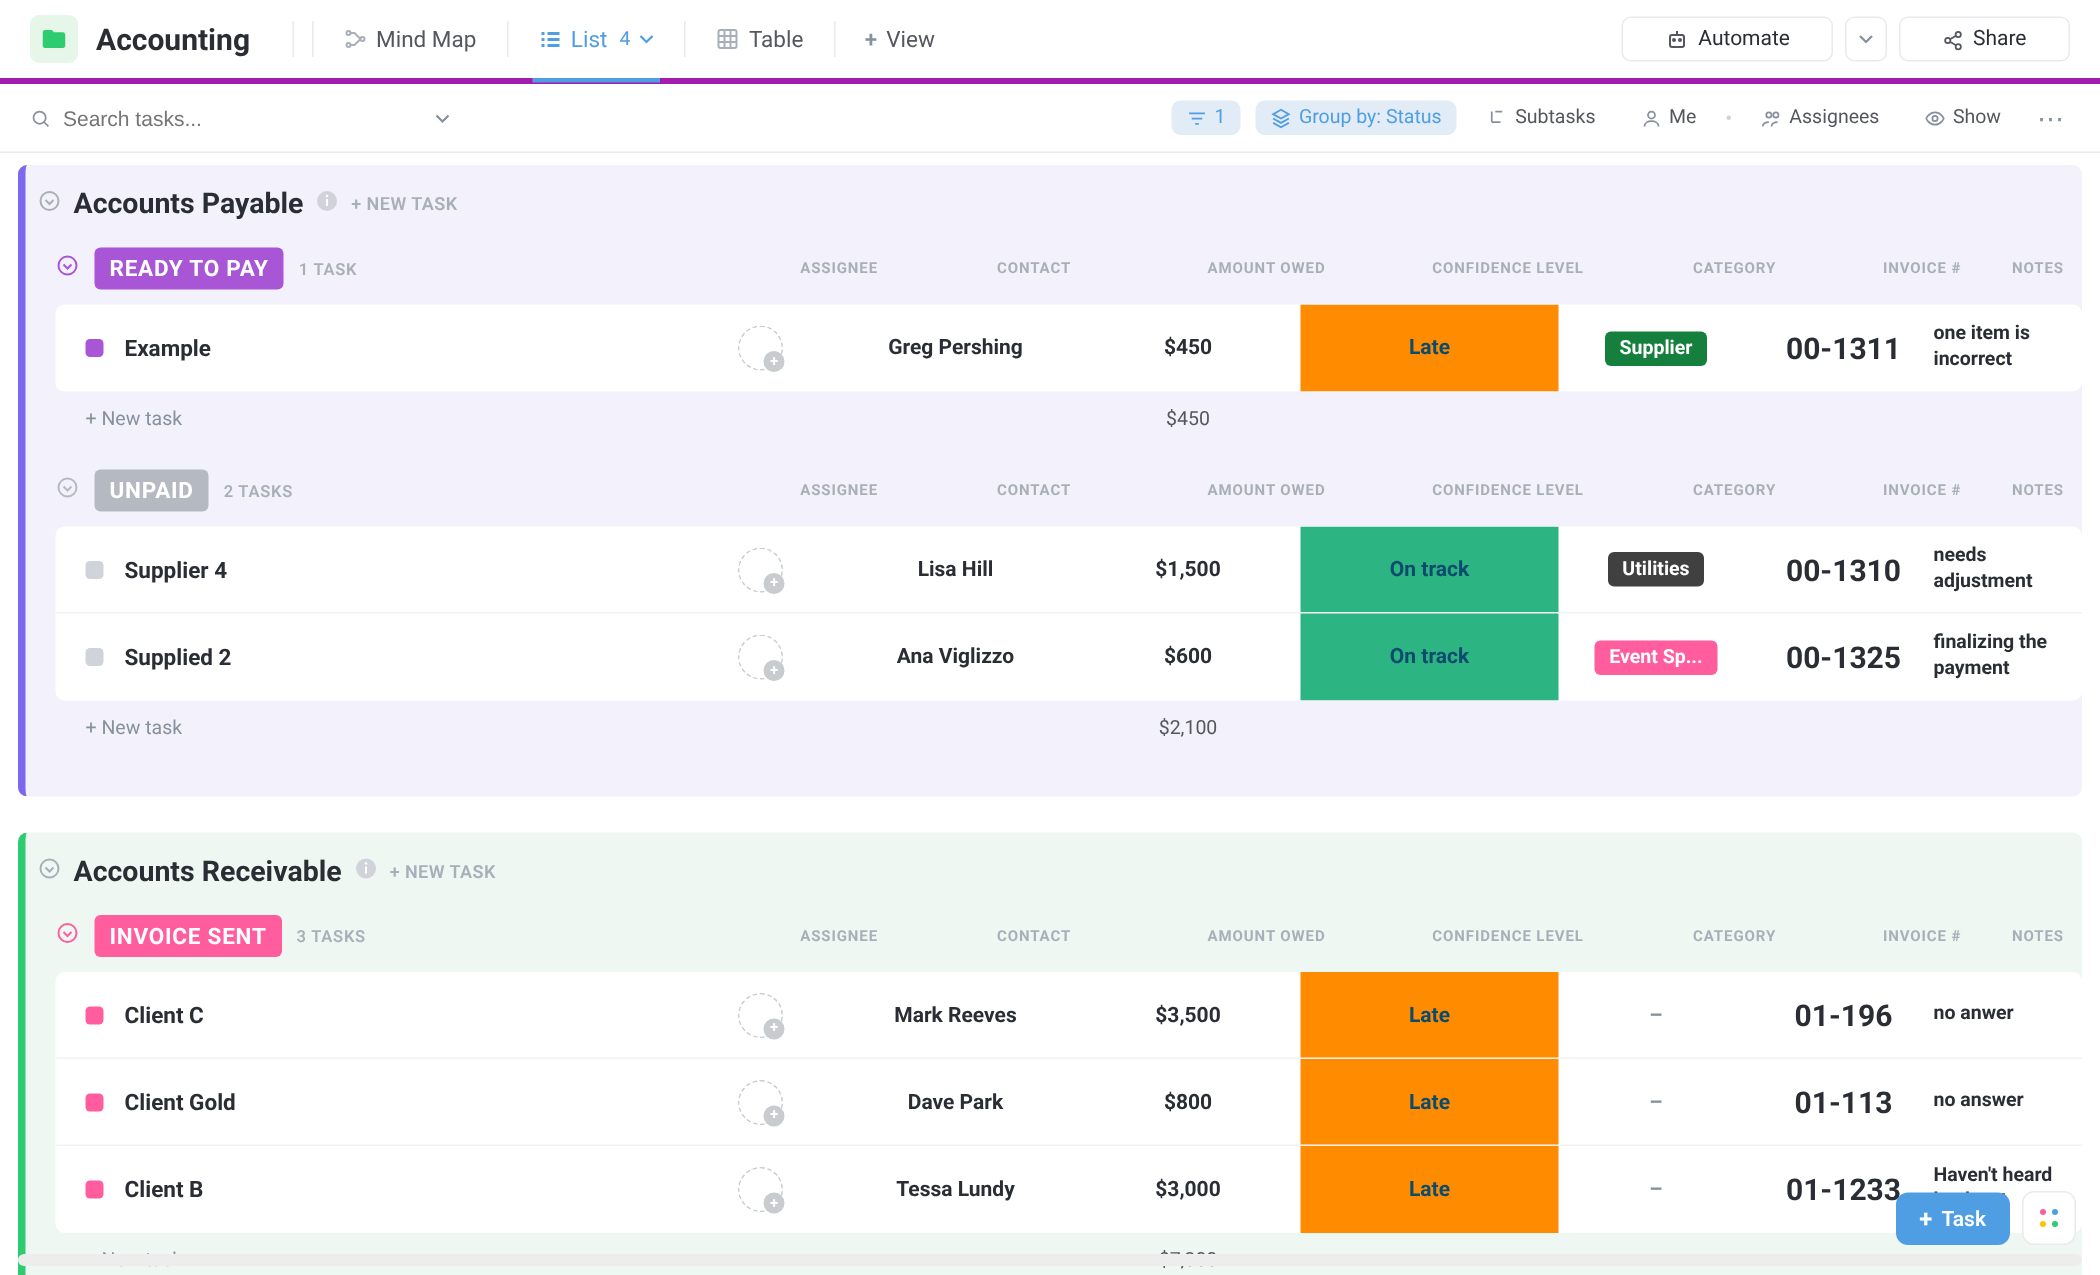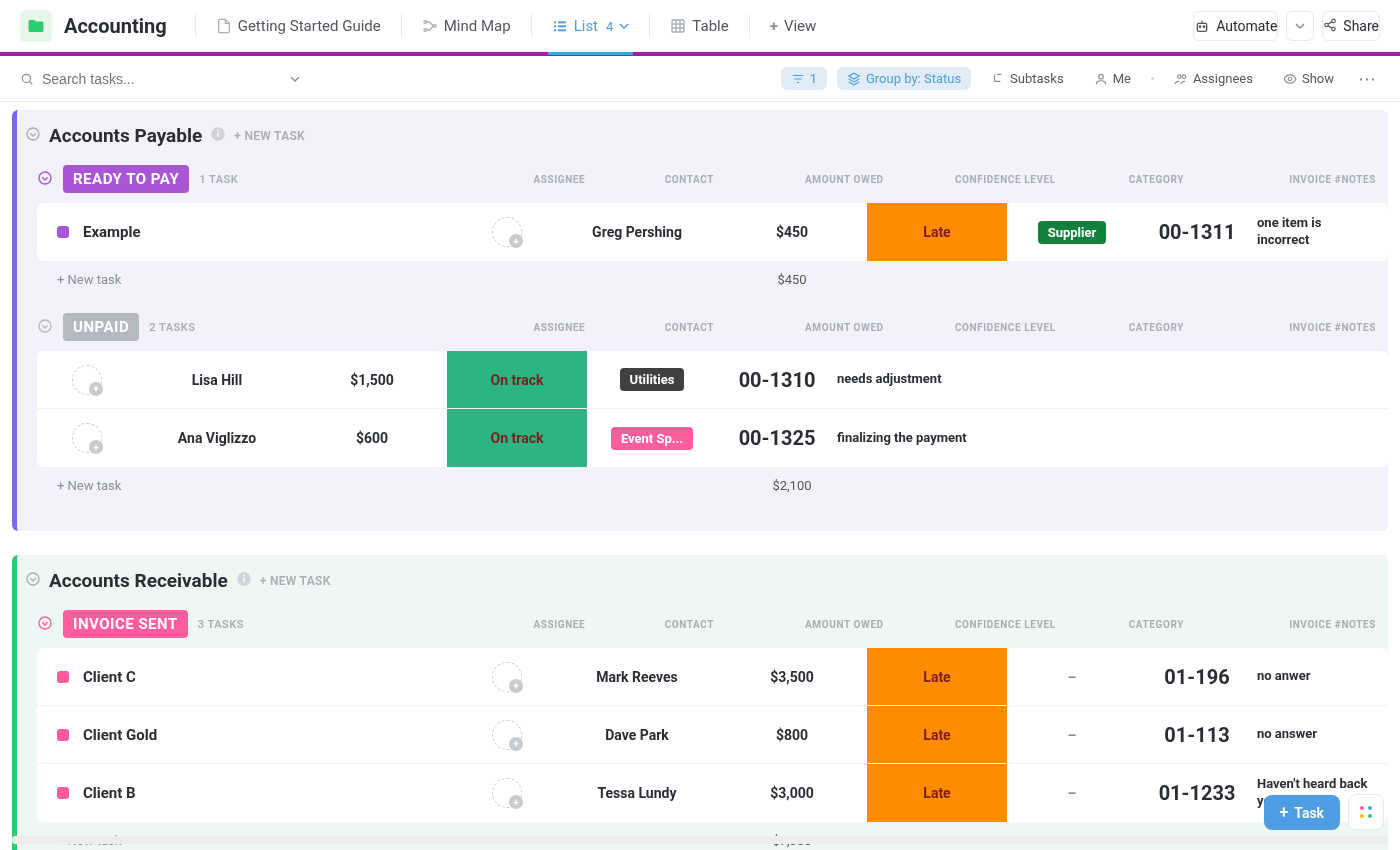--- a/index.html
+++ b/index.html
@@ -76,23 +76,23 @@
   background: #e8eaed;
   margin: 0 4px;
 }
 .header-right {
   display: flex;
   align-items: center;
   gap: 8px;
 }
 .automate-btn, .share-btn {
   display: flex;
-  align-items: flex-start;
+  align-items: flex-end;
   gap: 6px;
-  padding: 6px 0;
+  padding: 6px 28px;
   border: 1px solid #e8eaed;
   border-radius: 6px;
   cursor: pointer;
   font-size: 14px;
   color: #2a2e34;
 }
 .chevron-box {
   width: 28px;
   height: 30px;
   border: 1px solid #e8eaed;
@@ -305,26 +305,26 @@
   border-radius: 50%;
   color: #fff;
   font-size: 10px;
   display: flex;
   align-items: center;
   justify-content: center;
 }
 .contact-cell { width: 160px; text-align: center; font-size: 14px; }
 .amount-cell { width: 150px; text-align: center; font-size: 14px; }
 .confidence-cell {
-  width: 140px;
+  width: 172px;
   height: 100%;
   display: flex;
   align-items: center;
   justify-content: center;
-  color: #7f1d1d;
+  color: #0c4a6e;
   font-size: 14px;
 }
 .confidence-cell.late { background: #ff8c00; }
 .confidence-cell.ontrack { background: #2db483; }
 .category-cell {
   width: 130px;
   display: flex;
   justify-content: center;
 }
 .cat-tag {
@@ -369,21 +369,21 @@
   text-align: center;
   color: #54575d;
 }
 
 
 .ch-assignee { width: 100px; }
 .ch-contact { width: 160px; }
 .ch-amount { width: 150px; }
 .ch-confidence { width: 172px; }
 .ch-category { width: 130px; }
-.ch-invoice { width: 120px; text-align: right; }
+.ch-invoice { width: 120px; }
 .ch-notes { flex: 1; padding-right:12px; }
 
 
 .fab-task {
   position: absolute;
   bottom: 20px;
   right: 60px;
   background: #4f9ee3;
   color: #fff;
   padding: 8px 16px;
@@ -424,27 +424,20 @@
 
 <div class="top-header">
   <div class="folder-icon">
     <svg width="18" height="18" viewBox="0 0 24 24">
         <path d="M10 4H4c-1.1 0-2 .9-2 2v12c0 1.1.9 2 2 2h16c1.1 0 2-.9 2-2V8c0-1.1-.9-2-2-2h-8l-2-2z"></path>
       </svg>
   </div>
   <div class="page-title">Accounting</div>
   <div class="view-tabs">
     <div class="tab-divider"></div>
-    <div class="view-tab">
-      <svg width="16" height="16" viewBox="0 0 24 24" fill="none" stroke="#a9afb9" stroke-width="2">
-          <path d="M14 2H6a2 2 0 0 0-2 2v16a2 2 0 0 0 2 2h12a2 2 0 0 0 2-2V8z"></path>
-          <path d="M14 2v6h6"></path>
-        </svg>
-      <span>Getting Started Guide</span>
-    </div>
     <div class="tab-divider"></div>
     <div class="view-tab">
       <svg width="16" height="16" viewBox="0 0 24 24" fill="none" stroke="#a9afb9" stroke-width="2">
           <circle cx="5" cy="6" r="2"></circle>
           <circle cx="5" cy="18" r="2"></circle>
           <circle cx="19" cy="12" r="2"></circle>
           <path d="M7 6h4l6 6M7 18h4l6-6"></path>
         </svg>
       <span>Mind Map</span>
     </div>
@@ -644,33 +637,41 @@
           <div class="col-head ch-contact">CONTACT</div>
           <div class="col-head ch-amount">AMOUNT OWED</div>
           <div class="col-head ch-confidence">CONFIDENCE LEVEL</div>
           <div class="col-head ch-category">CATEGORY</div>
           <div class="col-head ch-invoice">INVOICE #</div>
           <div class="col-head ch-notes">NOTES</div>
         </div>
       </div>
       <div class="task-table">
         <div class="task-row">
+          <div class="cell name-cell">
+              <div class="bullet" style="background:#d0d4da"></div>
+              <span class="task-name">Supplier 4</span>
+            </div>
           <div class="cell assignee-cell">
               <div class="avatar-placeholder"></div>
             </div>
           <div class="cell contact-cell">Lisa Hill</div>
           <div class="cell amount-cell">$1,500</div>
           <div class="cell confidence-cell ontrack">On track</div>
           <div class="cell category-cell">
               <span class="cat-tag utilities">Utilities</span>
             </div>
           <div class="cell invoice-cell">00-1310</div>
           <div class="cell notes-cell">needs adjustment</div>
         </div>
         <div class="task-row">
+          <div class="cell name-cell">
+              <div class="bullet" style="background:#d0d4da"></div>
+              <span class="task-name">Supplied 2</span>
+            </div>
           <div class="cell assignee-cell">
               <div class="avatar-placeholder"></div>
             </div>
           <div class="cell contact-cell">Ana Viglizzo</div>
           <div class="cell amount-cell">$600</div>
           <div class="cell confidence-cell ontrack">On track</div>
           <div class="cell category-cell">
               <span class="cat-tag event">Event Sp...</span>
             </div>
           <div class="cell invoice-cell">00-1325</div>

